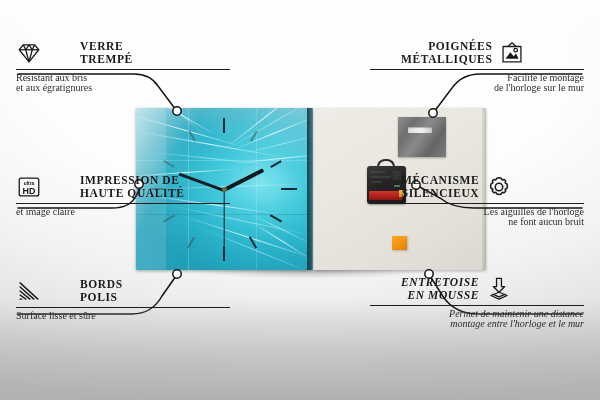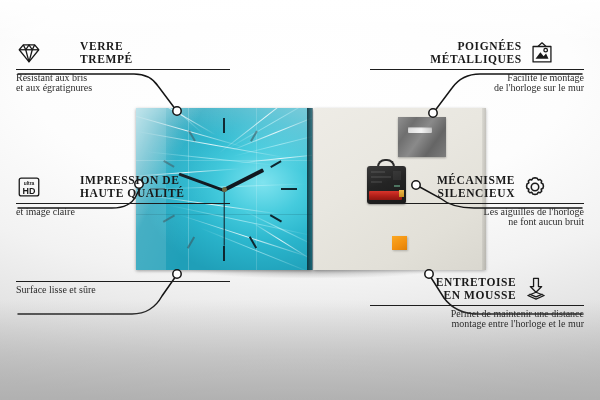--- a/index.html
+++ b/index.html
@@ -117,21 +117,21 @@
 
   
   #wires { position:absolute; left:0; top:0; width:600px; height:400px; pointer-events:none; }
 
   
   .feature { position:absolute; width:214px; }
   .feature.left  { text-align:left; }
   .feature.right { text-align:right; }
 
   .f-head { display:flex; align-items:center; gap:7px; }
-  .feature.right .f-head { justify-content:center; }
+  .feature.right .f-head { justify-content:flex-start; }
 
   .f-title {
     font-family:"Liberation Serif", serif;
     font-weight:bold;
     font-size:11.5px;
     letter-spacing:0.6px;
     color:#1a1a1a;
     line-height:12.6px;
     text-transform:uppercase;
     margin-left:31px;
@@ -146,21 +146,21 @@
     line-height:10.4px;
   }
   .f-icon { width:26px; height:26px; flex:0 0 26px; display:block; }
 
   
   #feat-verre   { left:16px;  top:40px;  }
   #feat-impr    { left:16px;  top:174px; }
   #feat-bords   { left:16px;  top:278px; }
   #feat-poign   { left:370px; top:40px;  }
   #feat-meca    { left:370px; top:174px; }
-  #feat-entre   { left:370px; top:276px; }
+  #feat-entre   { left:370px; top:276px;font-style:italic; }
 </style>
 </head>
 <body>
 
 <div id="stage">
 
   <div id="topshade"></div>
 
   <div id="product">
     <div class="panel-shadow"></div>
@@ -290,20 +290,35 @@
       <div>
         <div class="f-title">IMPRESSION DE</div>
         <div class="f-title">HAUTE QUALITÉ</div>
       </div>
     </div>
     <div class="f-rule"></div>
     <div class="f-sub">et image claire</div>
   </div>
 
   <div class="feature left" id="feat-bords">
+    <div class="f-head">
+      <svg class="f-icon" viewBox="0 0 32 32">
+        <g stroke="#1a1a1a" stroke-width="1.7" stroke-linecap="round">
+          <line x1="5" y1="6" x2="27" y2="26"></line>
+          <line x1="5" y1="11" x2="22" y2="26"></line>
+          <line x1="5" y1="16" x2="17" y2="26"></line>
+          <line x1="5" y1="21" x2="12" y2="26"></line>
+          <line x1="5" y1="26" x2="7" y2="26"></line>
+        </g>
+      </svg>
+      <div>
+        <div class="f-title">BORDS</div>
+        <div class="f-title">POLIS</div>
+      </div>
+    </div>
     <div class="f-rule"></div>
     <div class="f-sub">Surface lisse et sûre</div>
   </div>
 
   <div class="feature right" id="feat-poign">
     <div class="f-head">
       <div>
         <div class="f-title">POIGNÉES</div>
         <div class="f-title">MÉTALLIQUES</div>
       </div>

